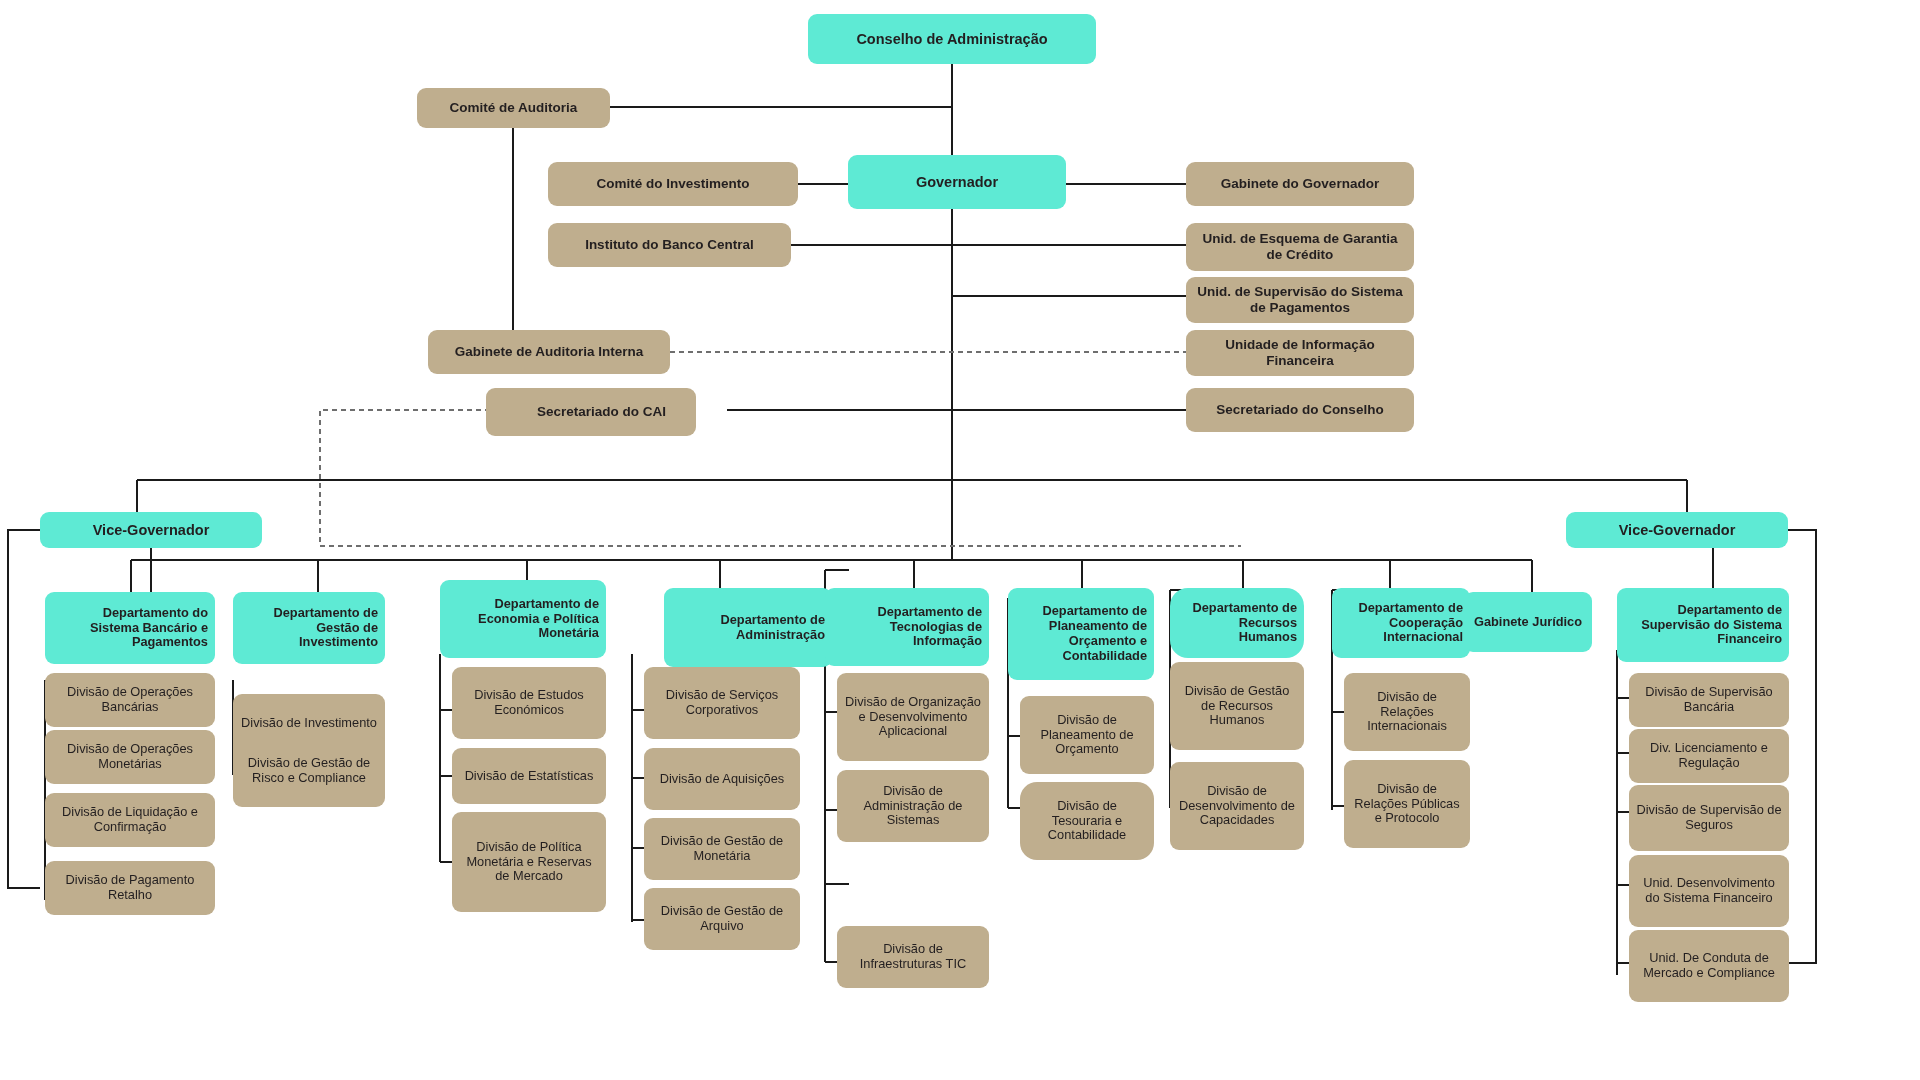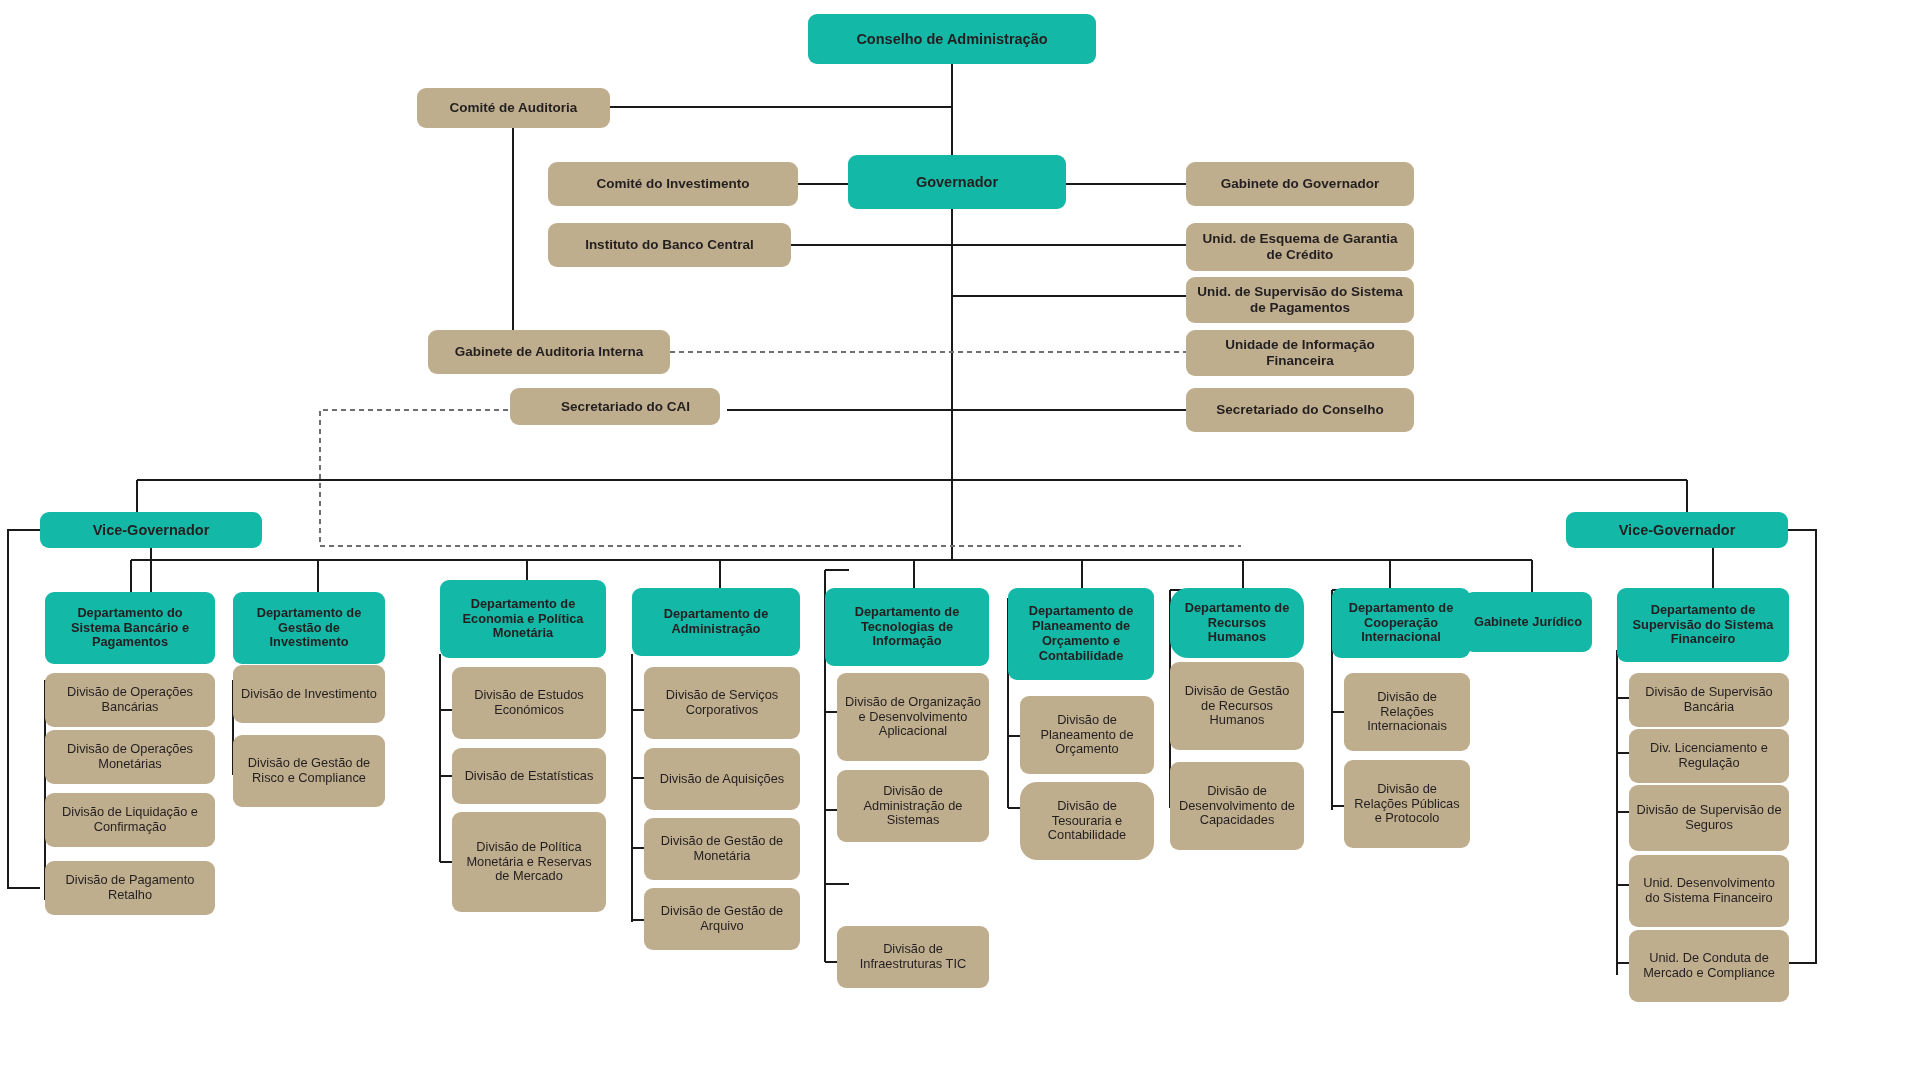--- a/index.html
+++ b/index.html
@@ -14,21 +14,21 @@
     border-radius:9px;
     display:flex;align-items:center;justify-content:center;
     text-align:center;
     box-sizing:border-box;
     padding:3px 7px;
     line-height:1.16;
     color:#231f20;
     z-index:5;
   }
   
-  .lvl-dark{background:#14b8a6;}
+  .lvl-dark{background:#5eead4;text-align:right;}
   
   .lvl-light{background:#bfae8e;}
   .b{font-weight:bold;}
   .r{font-weight:normal;}
   .f13{font-size:13.5px;}
   .f125{font-size:12.8px;}
   .f14{font-size:14.5px;}
 </style>
 </head>
 <body>
@@ -154,46 +154,46 @@
   <div class="node lvl-light b f13" style="left:548px;top:223px;width:243px;height:44px;">Instituto do Banco Central</div>
 
   <div class="node lvl-light b f13" style="left:1186px;top:223px;width:228px;height:48px;">Unid. de Esquema de Garantia de Crédito</div>
 
   <div class="node lvl-light b f13" style="left:1186px;top:277px;width:228px;height:46px;">Unid. de Supervisão do Sistema de Pagamentos</div>
 
   <div class="node lvl-light b f13" style="left:428px;top:330px;width:242px;height:44px;">Gabinete de Auditoria Interna</div>
 
   <div class="node lvl-light b f13" style="left:1186px;top:330px;width:228px;height:46px;">Unidade de Informação Financeira</div>
 
-  <div class="node lvl-light b f13" style="left:510px;top:388px;width:210px;height:37px;padding-left:28px;">Secretariado do CAI</div>
+  <div class="node lvl-light b f13" style="left:486px;top:388px;width:210px;height:48px;padding-left:28px;">Secretariado do CAI</div>
 
   <div class="node lvl-light b f13" style="left:1186px;top:388px;width:228px;height:44px;">Secretariado do Conselho</div>
 
   <div class="node lvl-dark b f14" style="left:40px;top:512px;width:222px;height:36px;">Vice-Governador</div>
 
   <div class="node lvl-dark b f14" style="left:1566px;top:512px;width:222px;height:36px;">Vice-Governador</div>
 
   <div class="node lvl-dark b f125" style="left:1464px;top:592px;width:128px;height:60px;">Gabinete Jurídico</div>
 
   <div class="node lvl-dark b f125" style="left:45px;top:592px;width:170px;height:72px;">Departamento do Sistema Bancário e Pagamentos</div>
   <div class="node lvl-light r f125" style="left:45px;top:673px;width:170px;height:54px;">Divisão de Operações Bancárias</div>
   <div class="node lvl-light r f125" style="left:45px;top:730px;width:170px;height:54px;">Divisão de Operações Monetárias</div>
   <div class="node lvl-light r f125" style="left:45px;top:793px;width:170px;height:54px;">Divisão de Liquidação e Confirmação</div>
   <div class="node lvl-light r f125" style="left:45px;top:861px;width:170px;height:54px;">Divisão de Pagamento Retalho</div>
 
   <div class="node lvl-dark b f125" style="left:233px;top:592px;width:152px;height:72px;">Departamento de Gestão de Investimento</div>
-  <div class="node lvl-light r f125" style="left:233px;top:665px;width:152px;height:58px;">Divisão de Investimento</div>
+  <div class="node lvl-light r f125" style="left:233px;top:694px;width:152px;height:58px;">Divisão de Investimento</div>
   <div class="node lvl-light r f125" style="left:233px;top:735px;width:152px;height:72px;">Divisão de Gestão de Risco e Compliance</div>
 
   <div class="node lvl-dark b f125" style="left:440px;top:580px;width:166px;height:78px;">Departamento de Economia e Política Monetária</div>
   <div class="node lvl-light r f125" style="left:452px;top:667px;width:154px;height:72px;">Divisão de Estudos Económicos</div>
   <div class="node lvl-light r f125" style="left:452px;top:748px;width:154px;height:56px;">Divisão de Estatísticas</div>
   <div class="node lvl-light r f125" style="left:452px;top:812px;width:154px;height:100px;">Divisão de Política Monetária e Reservas de Mercado</div>
 
-  <div class="node lvl-dark b f125" style="left:632px;top:588px;width:168px;height:68px;">Departamento de Administração</div>
+  <div class="node lvl-dark b f125" style="left:664px;top:588px;width:168px;height:79px;">Departamento de Administração</div>
   <div class="node lvl-light r f125" style="left:644px;top:667px;width:156px;height:72px;">Divisão de Serviços Corporativos</div>
   <div class="node lvl-light r f125" style="left:644px;top:748px;width:156px;height:62px;">Divisão de Aquisições</div>
   <div class="node lvl-light r f125" style="left:644px;top:818px;width:156px;height:62px;">Divisão de Gestão de Monetária</div>
   <div class="node lvl-light r f125" style="left:644px;top:888px;width:156px;height:62px;">Divisão de Gestão de Arquivo</div>
 
   <div class="node lvl-dark b f125" style="left:825px;top:588px;width:164px;height:78px;">Departamento de Tecnologias de Informação</div>
   <div class="node lvl-light r f125" style="left:837px;top:673px;width:152px;height:88px;">Divisão de Organização e Desenvolvimento Aplicacional</div>
   <div class="node lvl-light r f125" style="left:837px;top:770px;width:152px;height:72px;">Divisão de Administração de Sistemas</div>
   <div class="node lvl-light r f125" style="left:837px;top:926px;width:152px;height:62px;">Divisão de Infraestruturas TIC</div>
 

